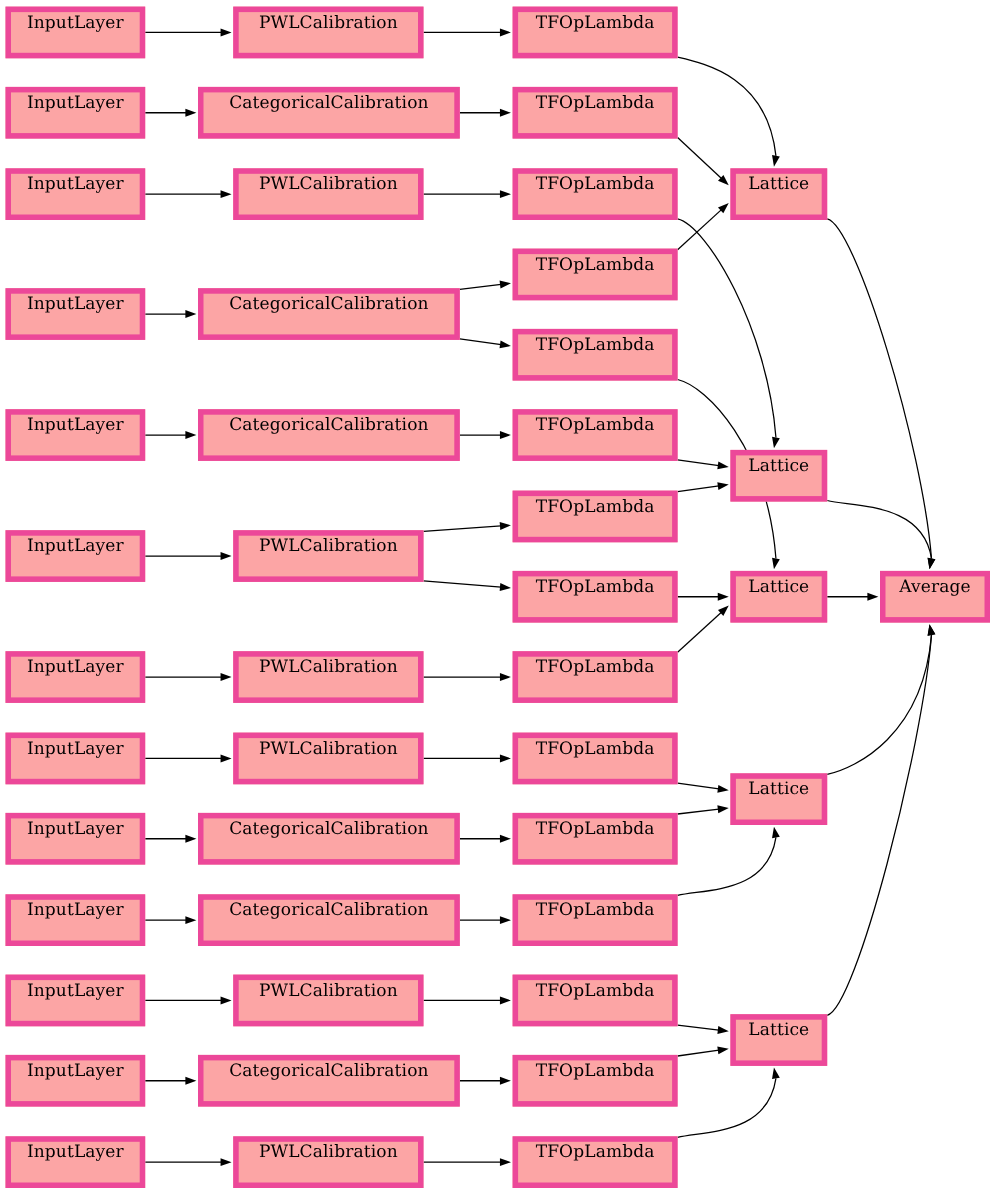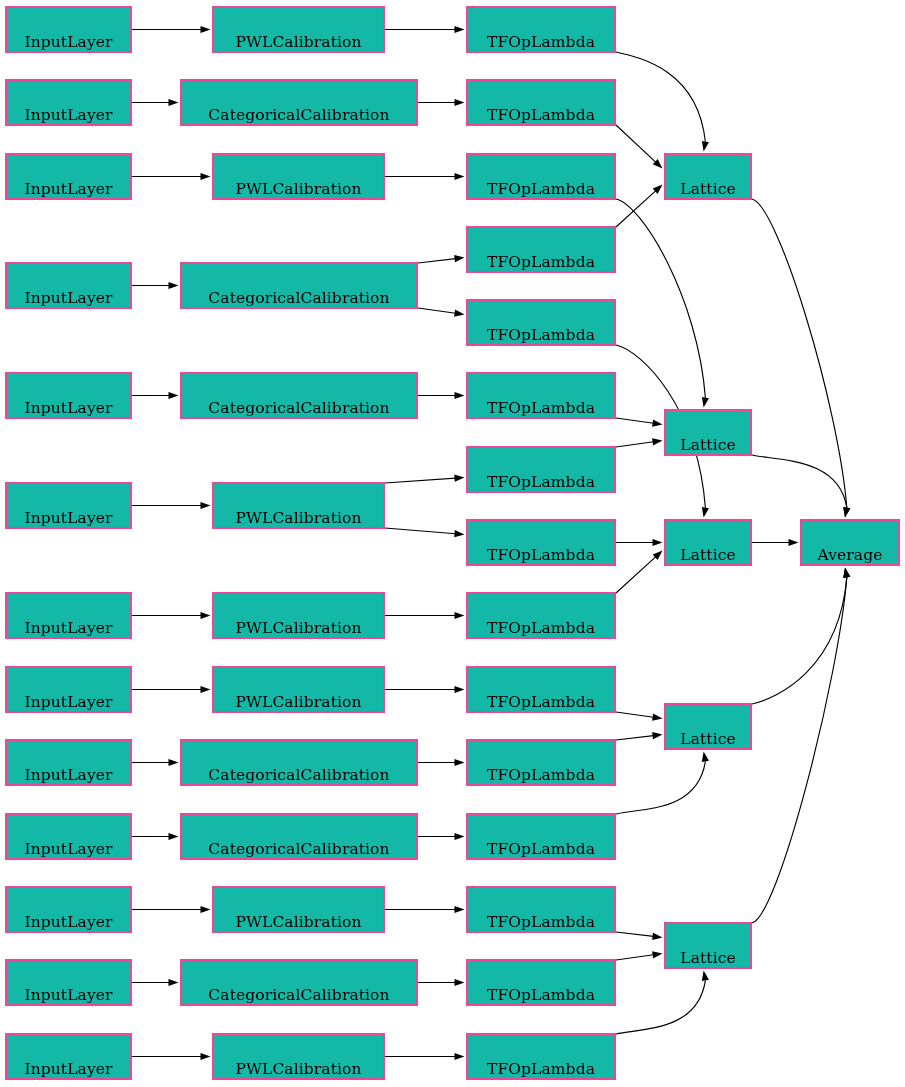--- a/index.html
+++ b/index.html
@@ -5,23 +5,23 @@
   html,body{margin:0;padding:0;background:#ffffff;}
   body{
     font-family:"DejaVu Serif","Liberation Serif",serif;
     width:905px;height:1087px;
     position:relative;overflow:hidden;
   }
   #canvas{position:absolute;left:0;top:0;width:905px;height:1087px;}
   .node{
     position:absolute;
     box-sizing:border-box;
-    background:#14b8a6;
-    border:2px solid #ec4899;
-    display:flex;align-items:flex-end;justify-content:center;
+    background:#fca5a5;
+    border:5px solid #ec4899;
+    display:flex;align-items:flex-start;justify-content:center;
     font-size:15.5px;
     color:#000000;
     letter-spacing:0.1px;
     white-space:nowrap;
     z-index:2;
   }
   svg.edges{position:absolute;left:0;top:0;width:905px;height:1087px;z-index:1;pointer-events:none;}
   svg.edges path{fill:none;stroke:#000000;stroke-width:1.15px;}
   svg.edges polygon{fill:#000000;stroke:none;}
 </style>

